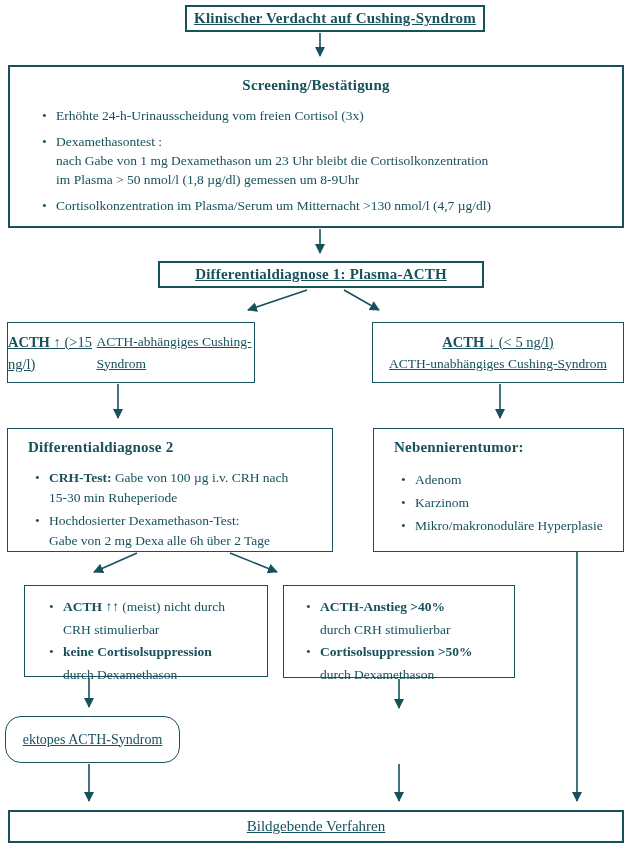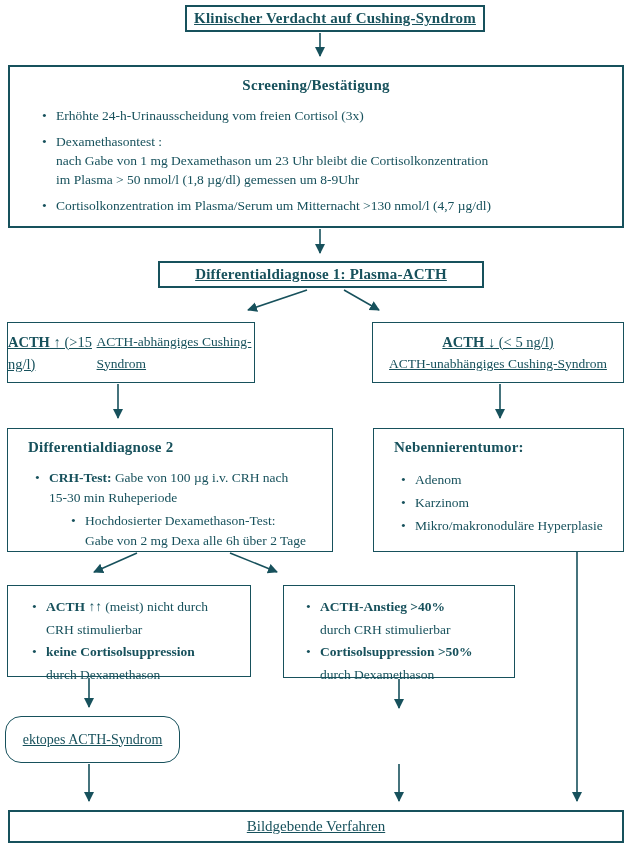--- a/index.html
+++ b/index.html
@@ -26,25 +26,25 @@
   
   #boxC{left:158px;top:261px;width:326px;height:27px;}
   
   #boxD{left:7px;top:322px;width:248px;height:61px;flex-direction:row;line-height:22px;}
   #boxE{left:372px;top:322px;width:252px;height:61px;flex-direction:column;line-height:22px;}
   .l1{font-size:14.5px;}
   .l2{font-size:13.5px;}
   
   #boxF{left:7px;top:428px;width:326px;height:124px;padding:10px 6px 0 20px;}
   #boxF ul{margin-top:12px;padding-left:21px;font-size:13.5px;line-height:20px;}
-  #boxF li + li{margin-top:3px;margin-left:36px;}
+  #boxF li + li{margin-top:3px;}
   #boxG{left:373px;top:428px;width:251px;height:124px;padding:10px 4px 0 20px;}
   #boxG ul{margin-top:12px;padding-left:21px;font-size:13.5px;line-height:23px;}
   
-  #boxH{left:7px;top:585px;width:244px;height:92px;padding:10px 4px 0 38px;}
+  #boxH{left:24px;top:585px;width:244px;height:92px;padding:10px 4px 0 38px;}
   #boxI{left:283px;top:585px;width:232px;height:93px;padding:10px 4px 0 36px;}
   #boxH ul,#boxI ul{font-size:13.5px;line-height:22.5px;}
   .bld{font-weight:bold;}
   
   #boxJ{left:5px;top:716px;width:175px;height:47px;font-size:14px;border-radius:16px;}
   #boxK{left:349px;top:717px;width:101px;height:46px;font-size:14.5px;font-weight:bold;}
   
   #boxL{left:8px;top:810px;width:616px;height:33px;font-size:15px;}
 </style>
 </head>

